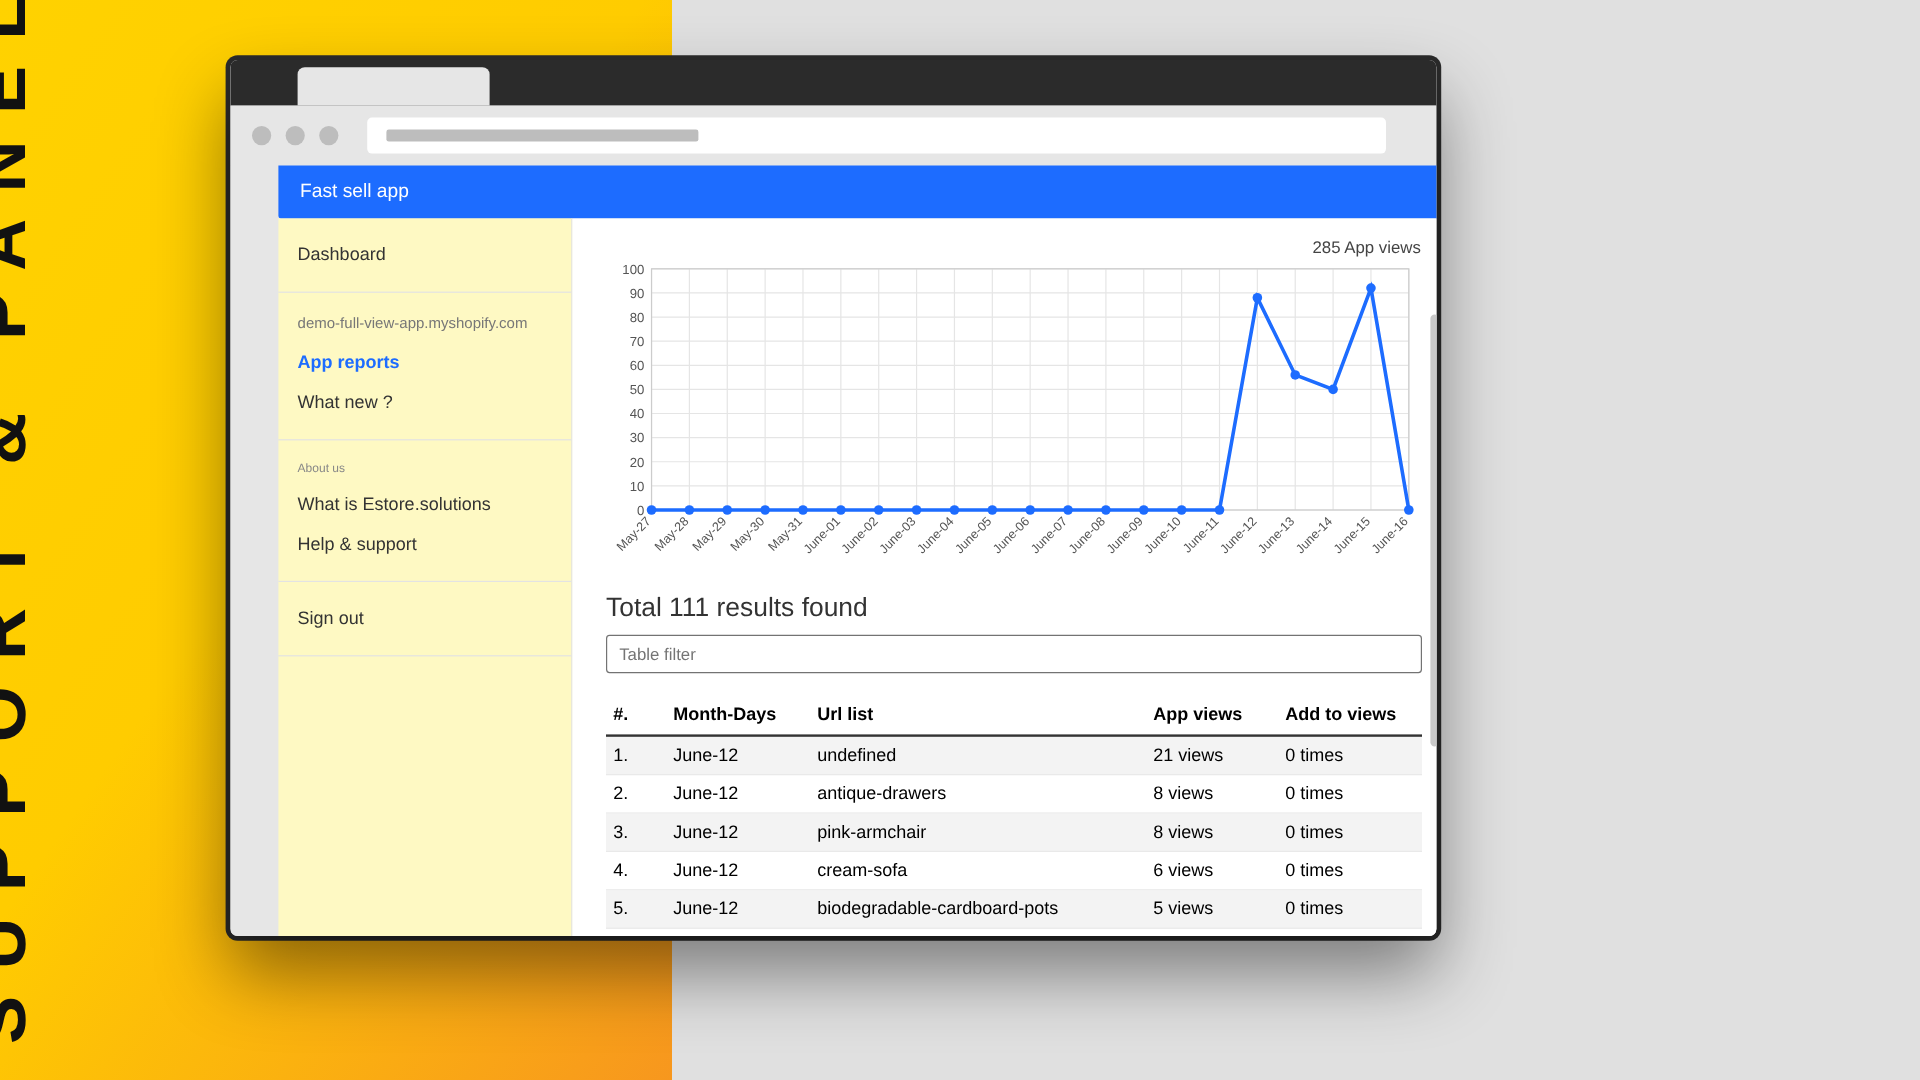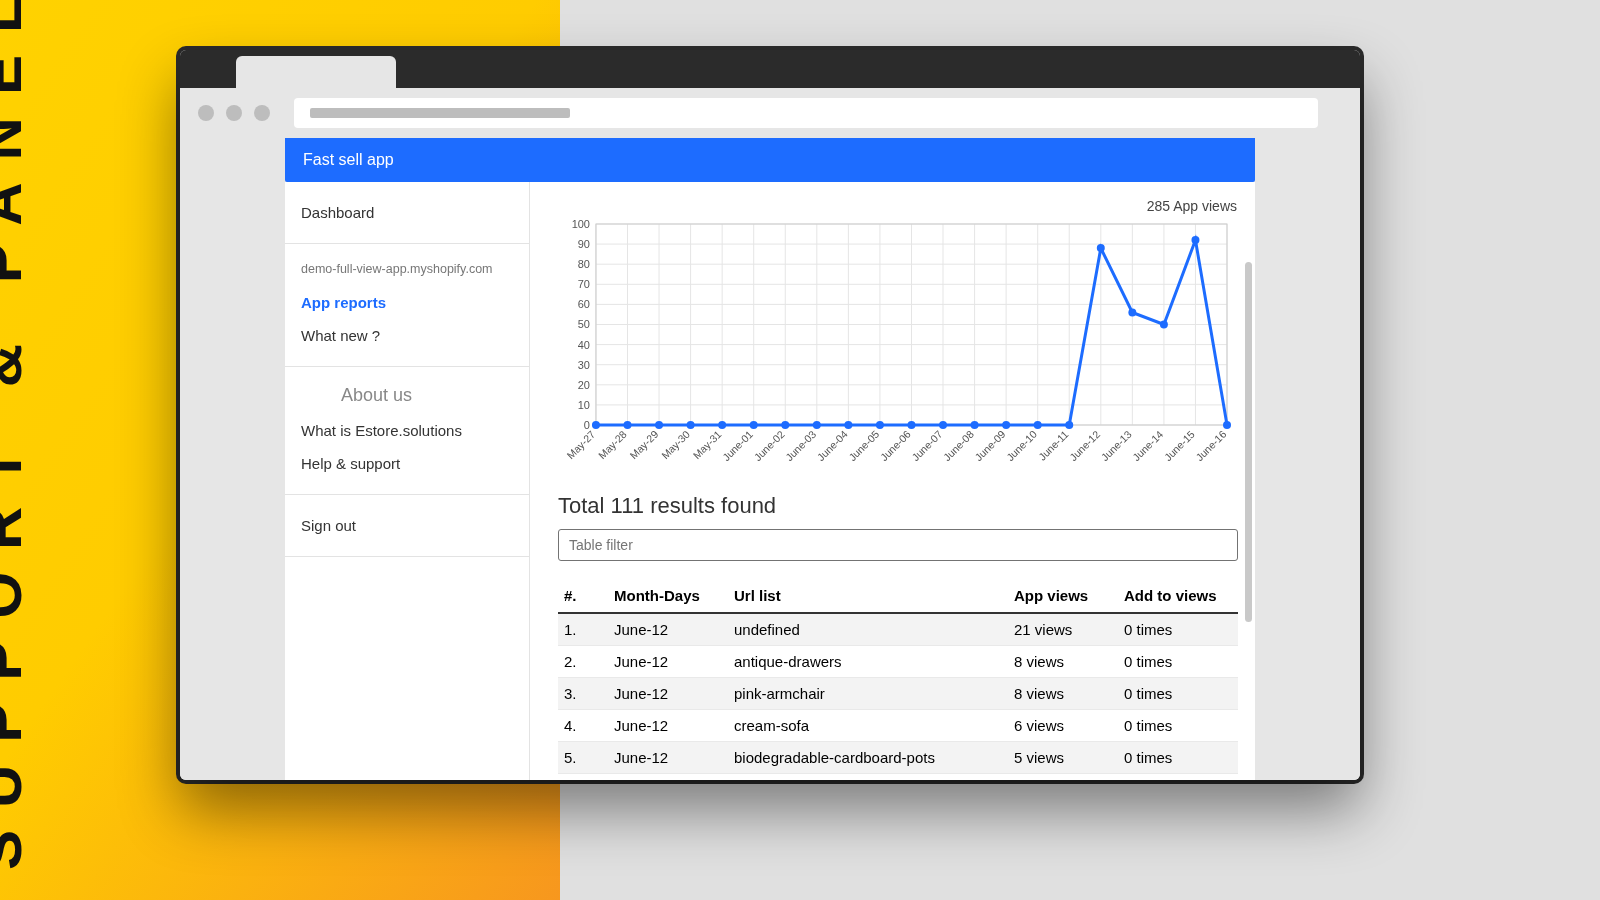--- a/index.html
+++ b/index.html
@@ -22,23 +22,23 @@
     font-weight: 900;
     font-size: 60px;
     letter-spacing: 22px;
     color: #111;
     white-space: nowrap;
   }
 
   
   .browser {
     position: absolute;
-    left: 180px;
+    left: 192px;
     top: 50px;
-    width: 1180px;
+    width: 1005px;
     height: 730px;
     background: #e6e6e6;
     border-radius: 6px;
     box-shadow: 0 30px 60px rgba(0,0,0,0.45), 0 0 0 4px #2b2b2b;
     overflow: hidden;
   }
   .browser-tabbar {
     height: 38px;
     background: #2b2b2b;
     display: flex;
@@ -99,28 +99,28 @@
 
   .app-body {
     display: flex;
     background: transparent;
     height: calc(100% - 44px);
   }
 
   
   .sidebar {
     width: 245px;
-    background: #ffffff;
+    background: #fef9c3;
     border-right: 1px solid #e3e3e3;
   }
   .side-group { border-bottom: 1px solid #e3e3e3; padding: 14px 16px; }
   .side-item { padding: 8px 0; font-size: 15px; color: #333; cursor: pointer; }
   .side-small { font-size: 12.5px; color: #777; padding: 4px 0 10px; }
   .side-item.active { color: #1d6cff; font-weight: bold; }
-  .side-heading { font-size: 18px; color: #888; padding: 4px 0 8px; margin-left: 40px; }
+  .side-heading { font-size: 10px; color: #888; padding: 4px 0 8px; }
 
   
   .main {
     flex: 1;
     background: #fff;
     padding: 10px 18px 0 28px;
     position: relative;
     overflow: hidden;
   }
   .main-scrollbar {

